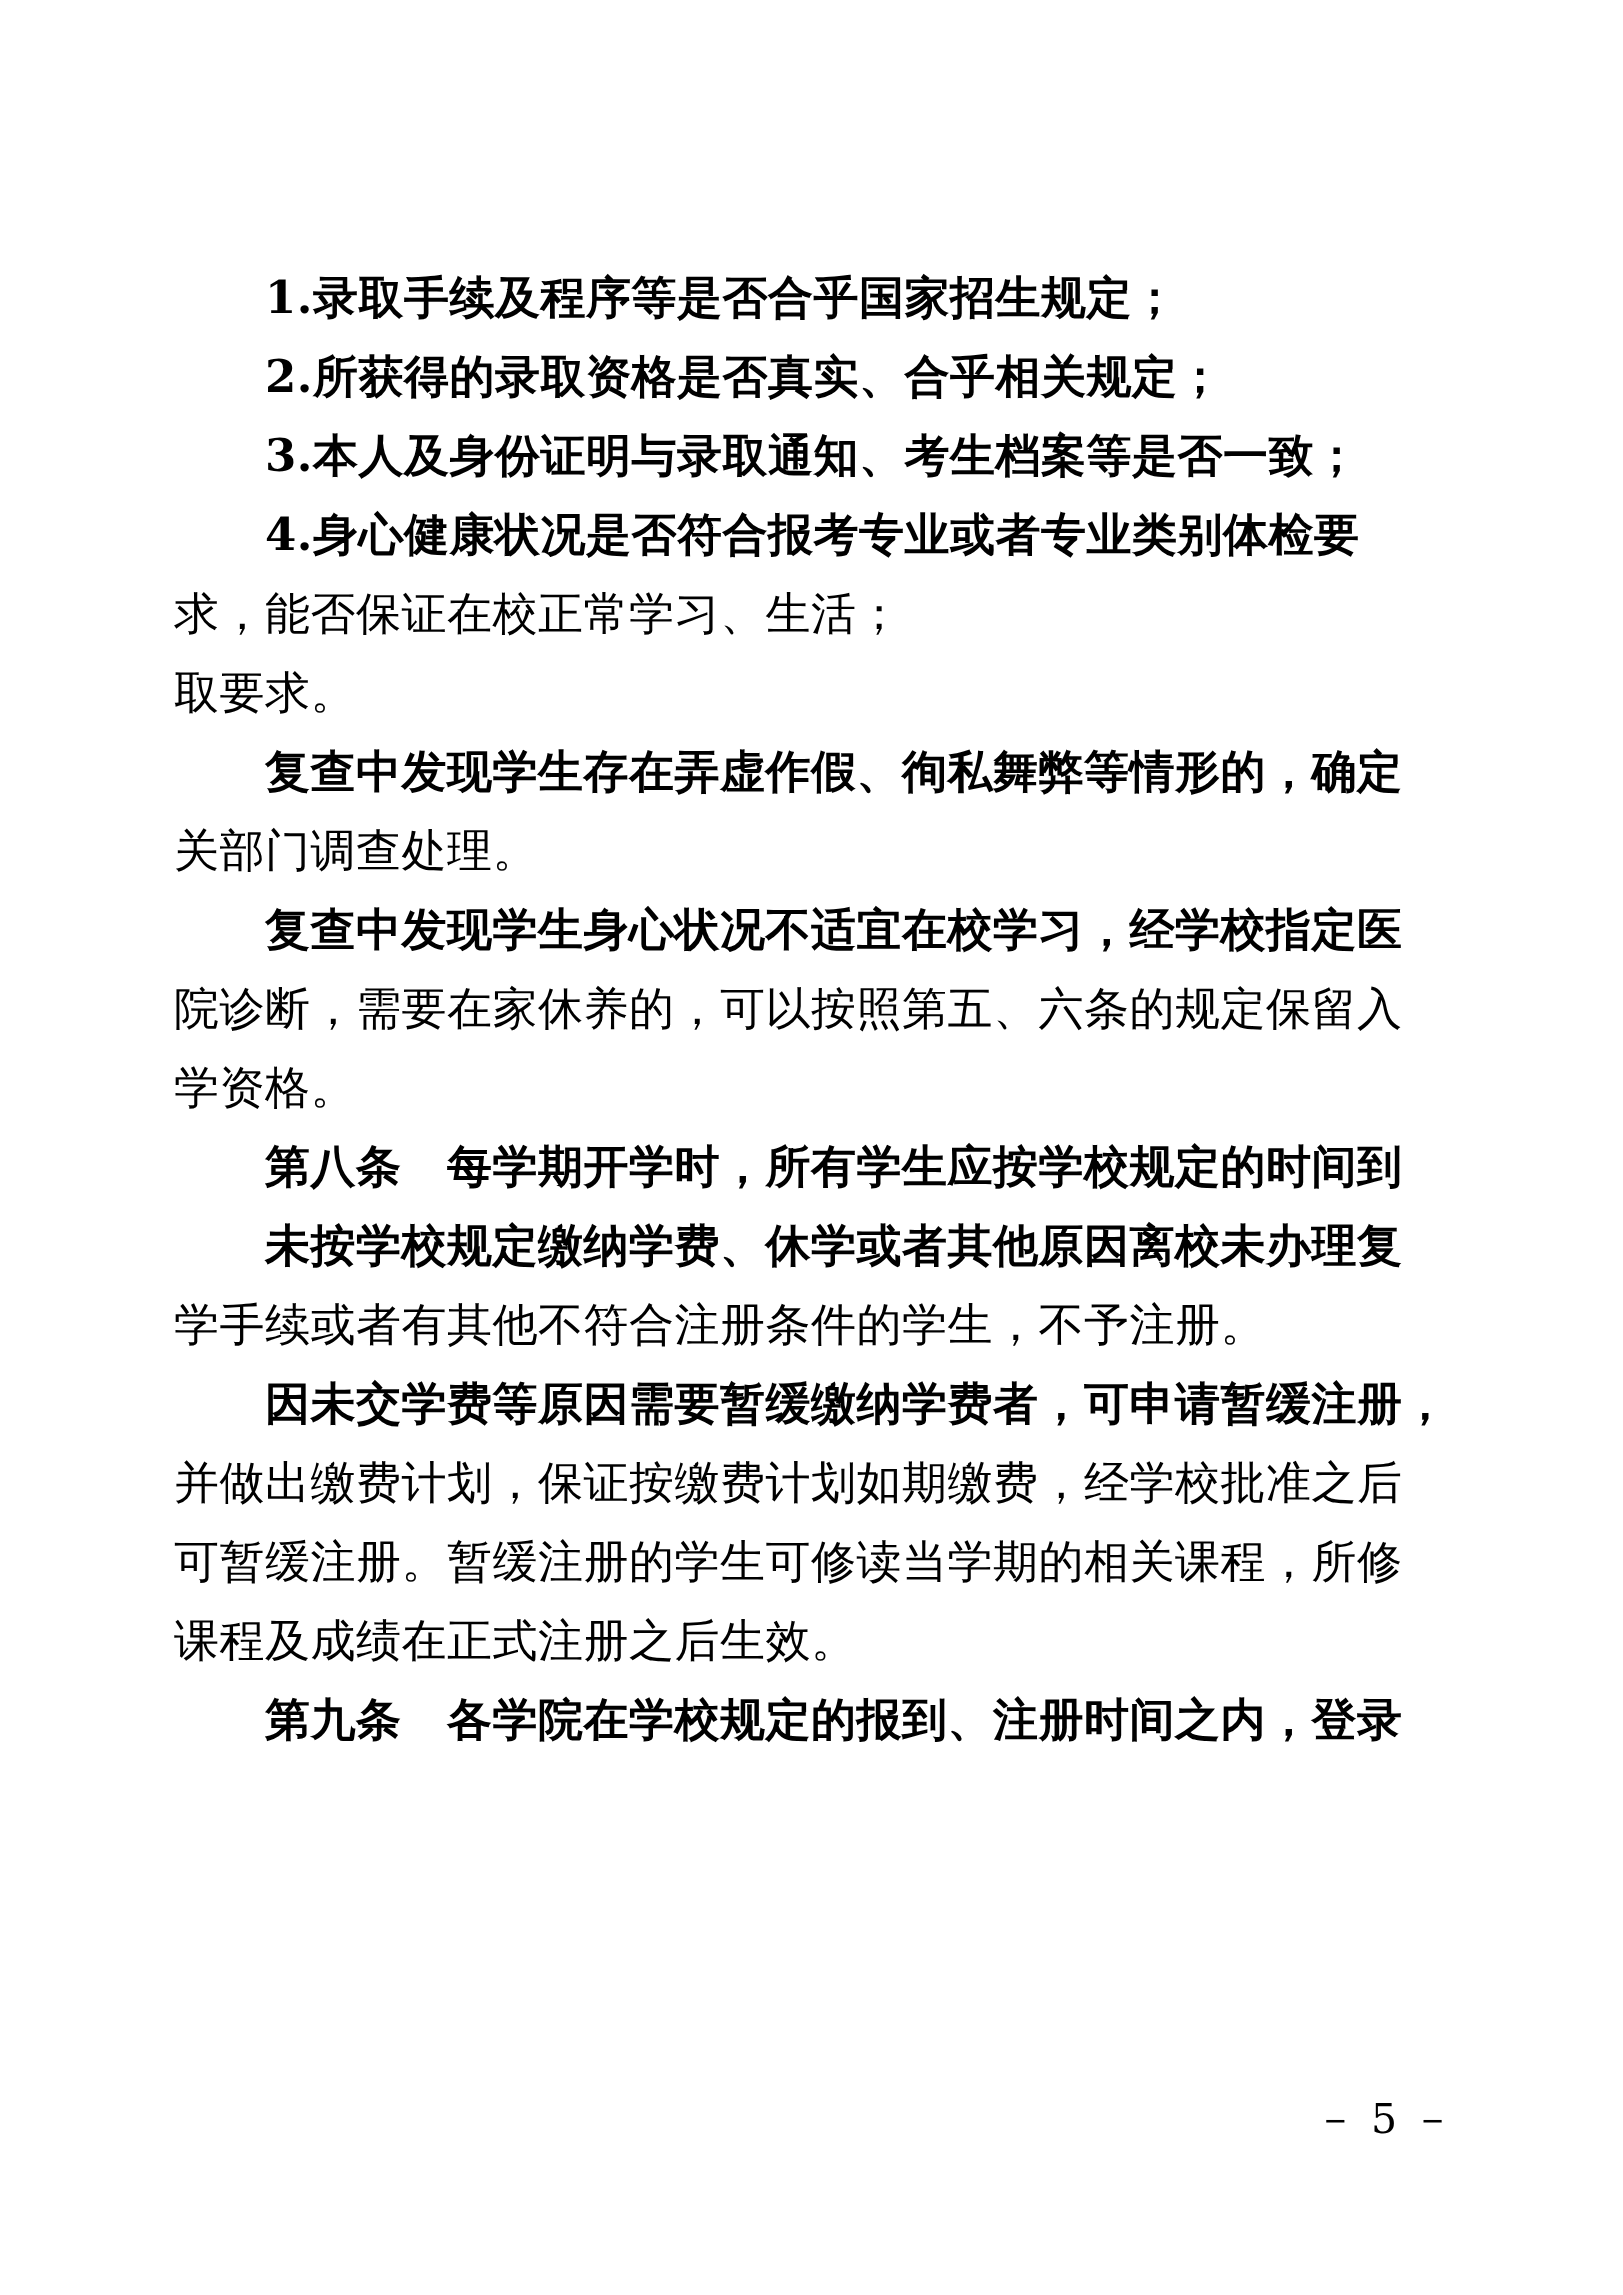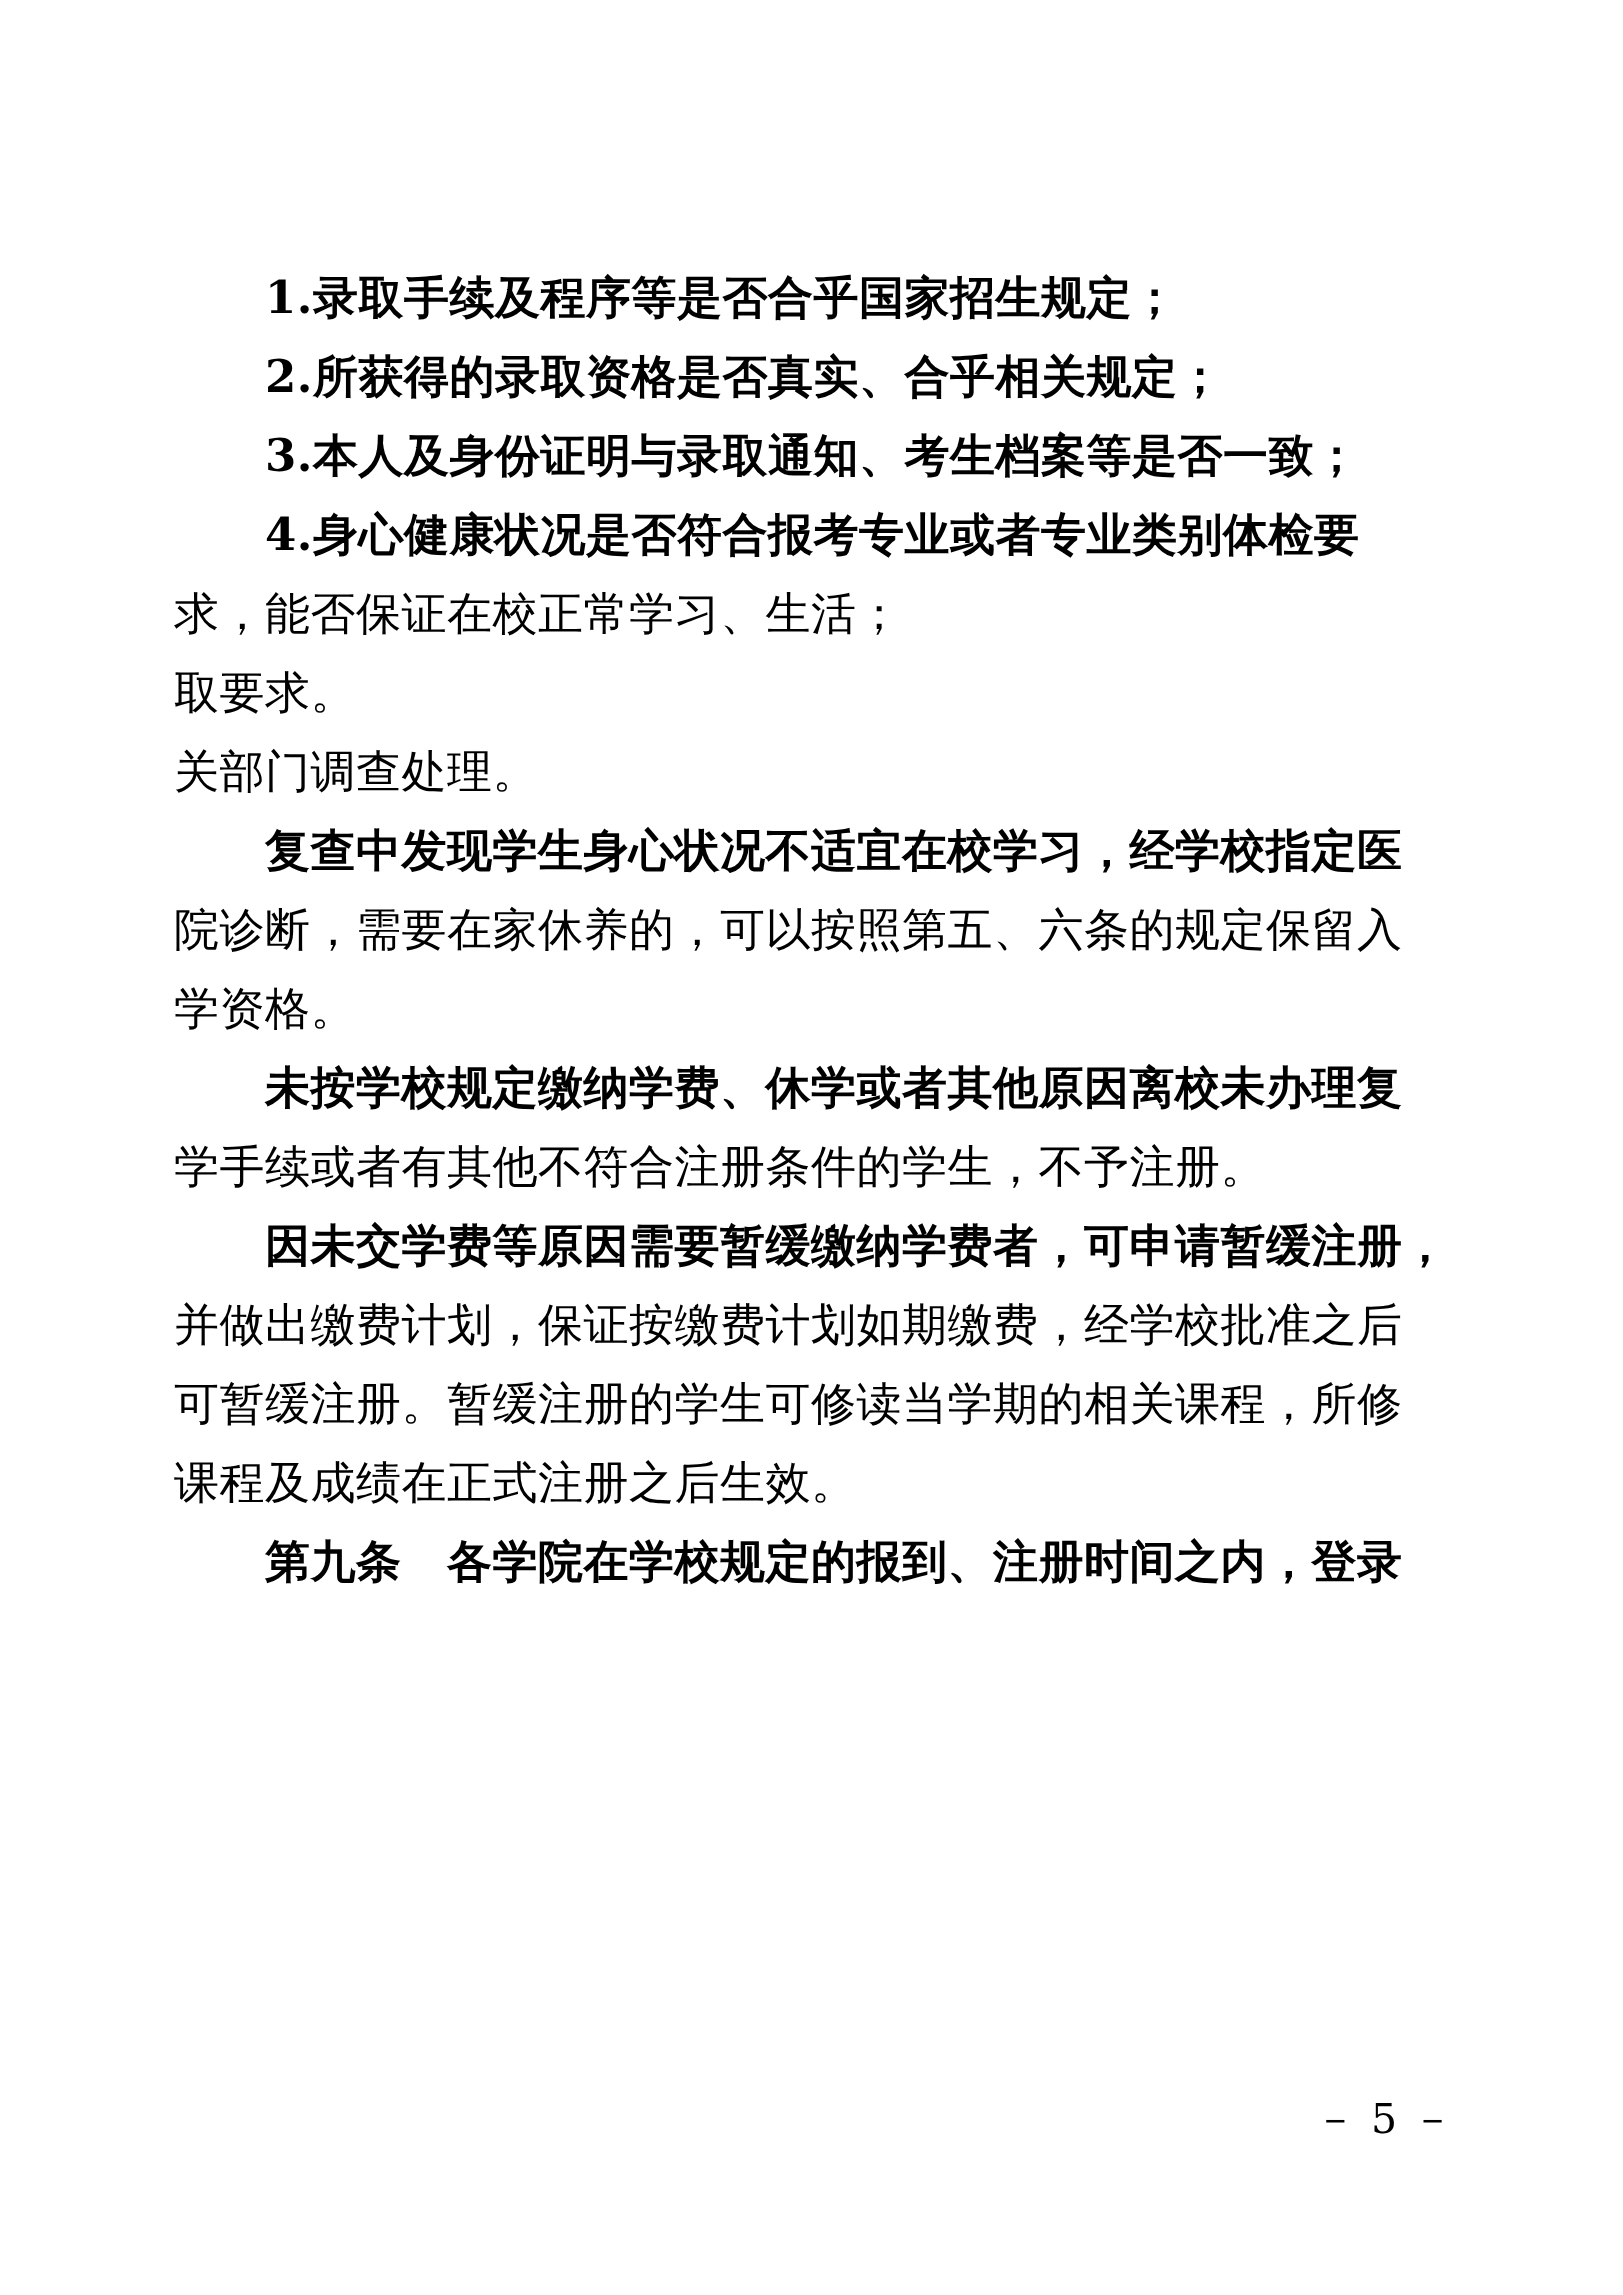--- a/index.html
+++ b/index.html
@@ -54,24 +54,26 @@
 
 <div class="page">
 
   <div class="content">
     <div class="line indent">1.录取手续及程序等是否合乎国家招生规定；</div>
     <div class="line indent">2.所获得的录取资格是否真实、合乎相关规定；</div>
     <div class="line indent">3.本人及身份证明与录取通知、考生档案等是否一致；</div>
     <div class="line indent">4.身心健康状况是否符合报考专业或者专业类别体检要</div>
     <div class="line">求，能否保证在校正常学习、生活；</div>
     <div class="line">取要求。</div>
+    <div class="line indent">复查中发现学生存在弄虚作假、徇私舞弊等情形的，确定</div>
     <div class="line">关部门调查处理。</div>
     <div class="line indent">复查中发现学生身心状况不适宜在校学习，经学校指定医</div>
     <div class="line">院诊断，需要在家休养的，可以按照第五、六条的规定保留入</div>
     <div class="line">学资格。</div>
+    <div class="line indent">第八条　每学期开学时，所有学生应按学校规定的时间到</div>
     <div class="line indent">未按学校规定缴纳学费、休学或者其他原因离校未办理复</div>
     <div class="line">学手续或者有其他不符合注册条件的学生，不予注册。</div>
     <div class="line indent">因未交学费等原因需要暂缓缴纳学费者，可申请暂缓注册，</div>
     <div class="line">并做出缴费计划，保证按缴费计划如期缴费，经学校批准之后</div>
     <div class="line">可暂缓注册。暂缓注册的学生可修读当学期的相关课程，所修</div>
     <div class="line">课程及成绩在正式注册之后生效。</div>
     <div class="line indent">第九条　各学院在学校规定的报到、注册时间之内，登录</div>
   </div>
 
   <div class="page-number">－ 5 －</div>

